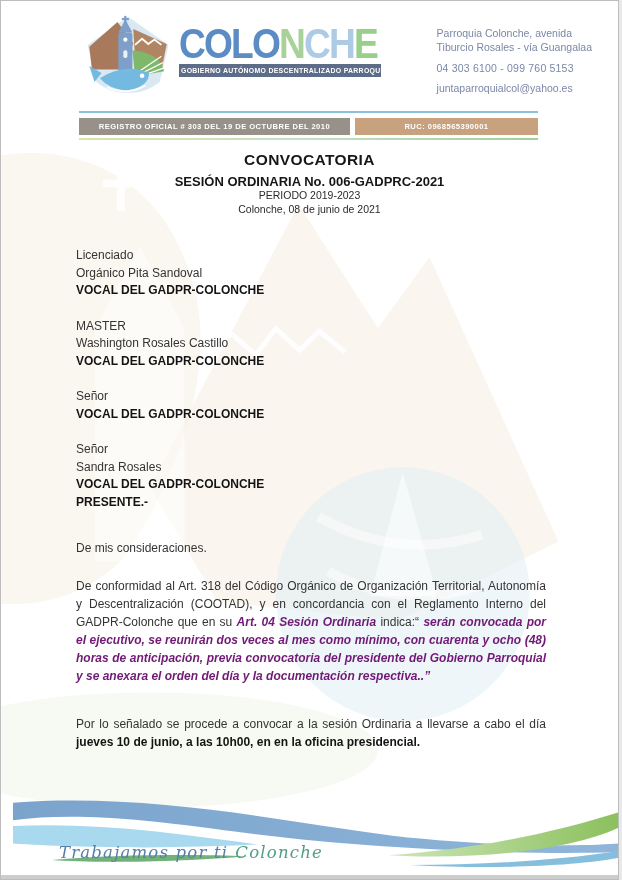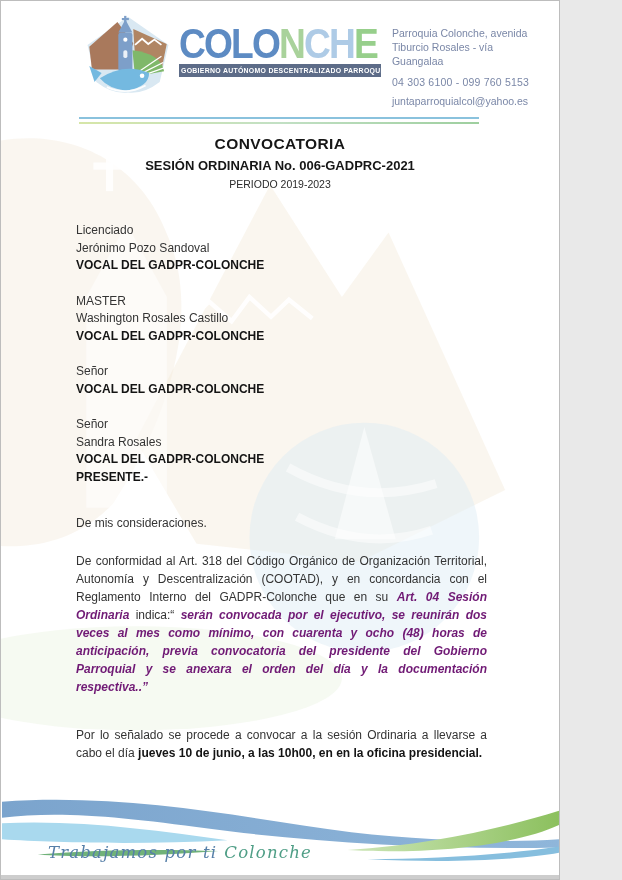--- a/index.html
+++ b/index.html
@@ -1,17 +1,17 @@
 <!DOCTYPE html>
 <html><head>
 <meta charset="utf-8">
 <style>
   html,body{margin:0;padding:0;background:#e9e9e9;}
   .page{
-    width:560px;height:880px;box-sizing:border-box;position:relative;
+    width:619px;height:880px;box-sizing:border-box;position:relative;
     background:#ffffff;border:1px solid #bdbdbd;overflow:hidden;
     font-family:"Liberation Sans",sans-serif;color:#333;
   }
   .watermark{position:absolute;inset:0;z-index:0;pointer-events:none;}
   .layer{position:relative;z-index:1;}
 
   
   .header{display:flex;align-items:flex-start;padding:14px 18px 0 82px;}
   .emblem{width:90px;height:88px;flex:0 0 auto;}
   .brand-text{margin-left:6px;margin-top:8px;}
@@ -42,35 +42,35 @@
   }
   .bar-left{flex:1.48;background:#97918a;}
   .bar-right{flex:1;background:#c8a17f;}
   .thin-line{height:2px;margin:3px 80px 0 78px;
     background:linear-gradient(90deg,#d6e6a8,#c2e0c4,#9ecf9f);}
 
   
   .title-block{text-align:center;margin-top:11px;color:#161616;}
   .doc-title{font-size:15.5px;font-weight:bold;letter-spacing:.4px;}
   .session{font-size:13px;font-weight:bold;margin-top:5px;text-align:center;}
-  .period{font-size:10.5px;margin-top:5px;color:#2b2b2b;}
+  .period{font-size:10.5px;color:#2b2b2b;}
   .dateline{font-size:10.5px;margin-top:2px;color:#2b2b2b;}
 
   
   .content{margin:32px 72px 0 75px;font-size:12px;color:#343434;}
   .recipient{line-height:17.5px;margin-bottom:18px;}
   .recipient .role,.recipient .extra{font-weight:bold;color:#141414;}
   .greeting{margin-top:30px;}
   .para{margin-top:22px;text-align:justify;line-height:18px;}
   .para.second{margin-top:30px;}
   .b{font-weight:bold;color:#701a75;font-style:italic;}
   .bu{font-weight:bold;color:#141414;}
 
   
-  .footer{position:absolute;left:1px;right:0;bottom:4px;height:84px;z-index:1;}
+  .footer{position:absolute;left:12px;right:0;bottom:4px;height:84px;z-index:1;}
   .footer svg{position:absolute;inset:0;}
   .slogan{
     position:absolute;left:46px;bottom:13px;
     font-family:"DejaVu Serif",serif;font-style:italic;
     font-size:16.5px;letter-spacing:1.2px;color:#567fa8;white-space:nowrap;
   }
   .slogan .part2{color:#4f9e86;margin-left:7px;}
   .bottom-edge{position:absolute;left:0;right:0;bottom:0;height:4px;background:#cdcdcd;z-index:2;}
 </style>
 </head>
@@ -122,33 +122,38 @@
     <div class="contact">
       <div>Parroquia Colonche, avenida</div>
       <div>Tiburcio Rosales - vía Guangalaa</div>
       <div class="phones">04 303 6100  -  099 760 5153</div>
       <div class="email">juntaparroquialcol@yahoo.es</div>
     </div>
   </header>
 
   <div class="header-rule layer"></div>
 
+  <div class="bars layer">
+    <div class="bar bar-left">REGISTRO OFICIAL # 303 DEL 19 DE OCTUBRE DEL 2010</div>
+    <div class="bar bar-right">RUC: 0968565390001</div>
+  </div>
   <div class="thin-line layer"></div>
 
   <div class="title-block layer">
     <div class="doc-title">CONVOCATORIA</div>
     <div class="session">SESIÓN ORDINARIA No. 006-GADPRC-2021</div>
     <div class="period">PERIODO 2019-2023</div>
+    <div class="dateline">Colonche, 08 de junio de 2021</div>
   </div>
 
   <main class="content layer">
 
     <div class="recipient">
       <div>Licenciado</div>
-      <div>Jerónimo Pozo Sandoval</div>
+      <div>Orgánico Pita Sandoval</div>
       <div class="role">VOCAL DEL GADPR-COLONCHE</div>
     </div>
 
     <div class="recipient">
       <div>MASTER</div>
       <div>Washington Rosales Castillo</div>
       <div class="role">VOCAL DEL GADPR-COLONCHE</div>
     </div>
 
     <div class="recipient">

